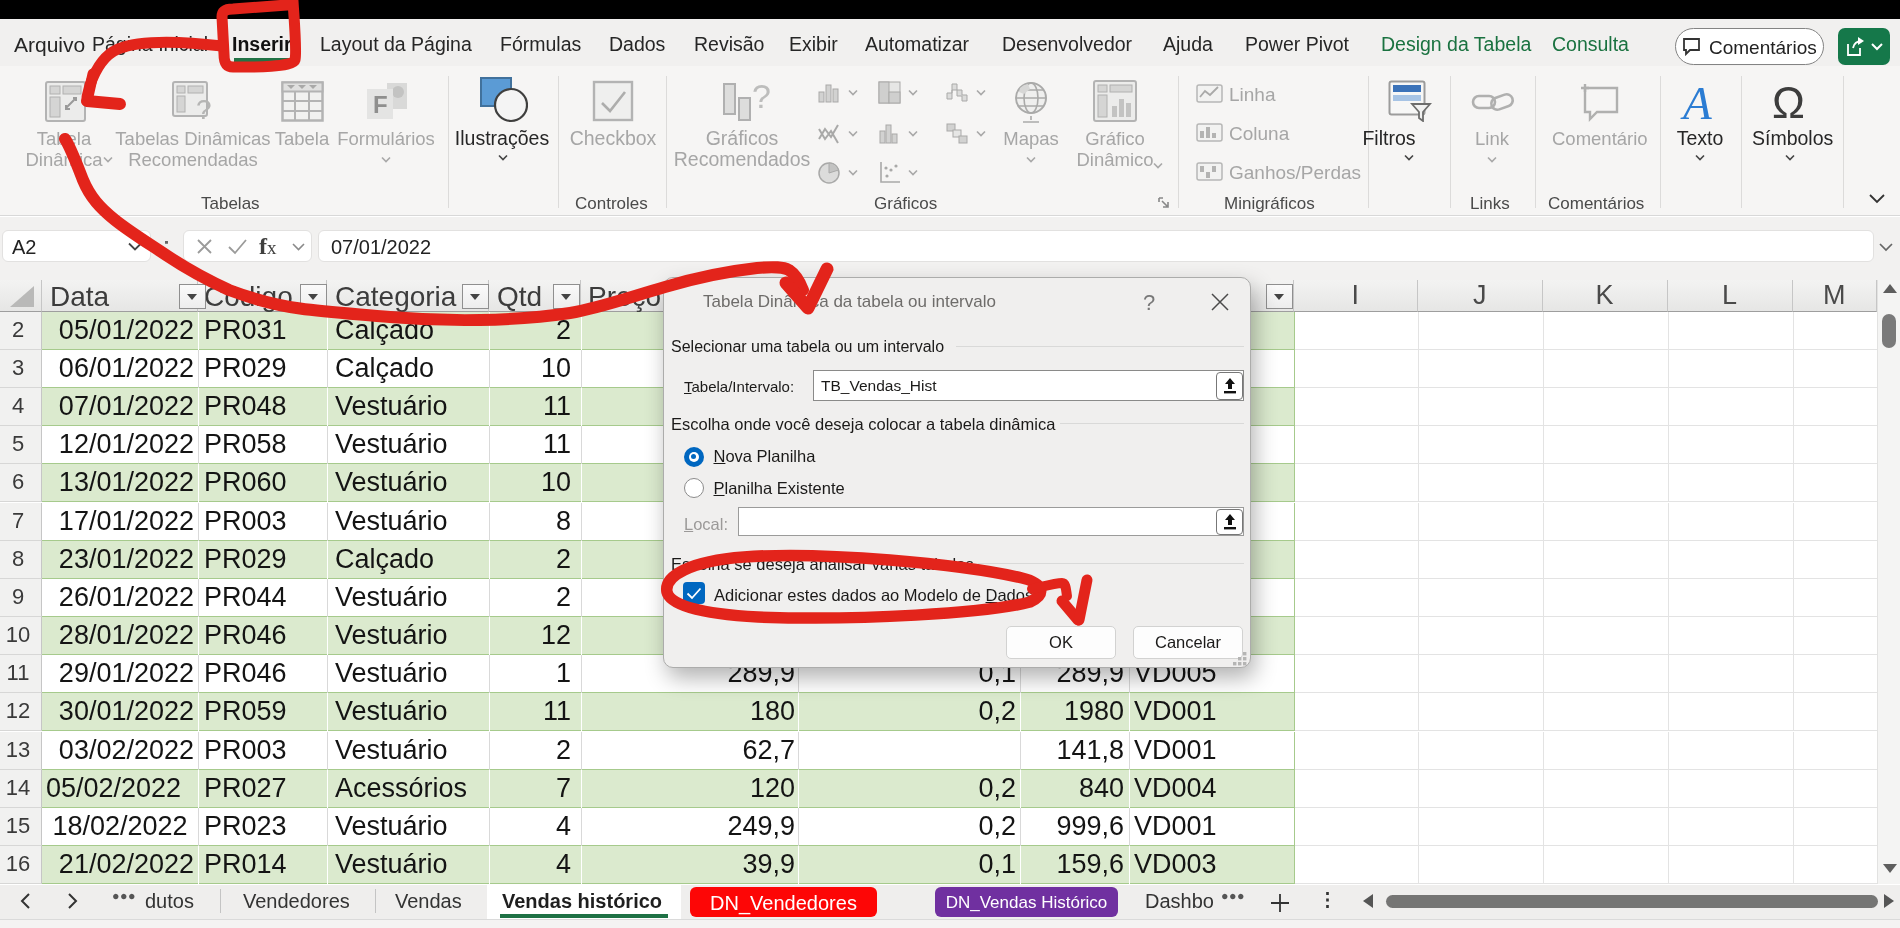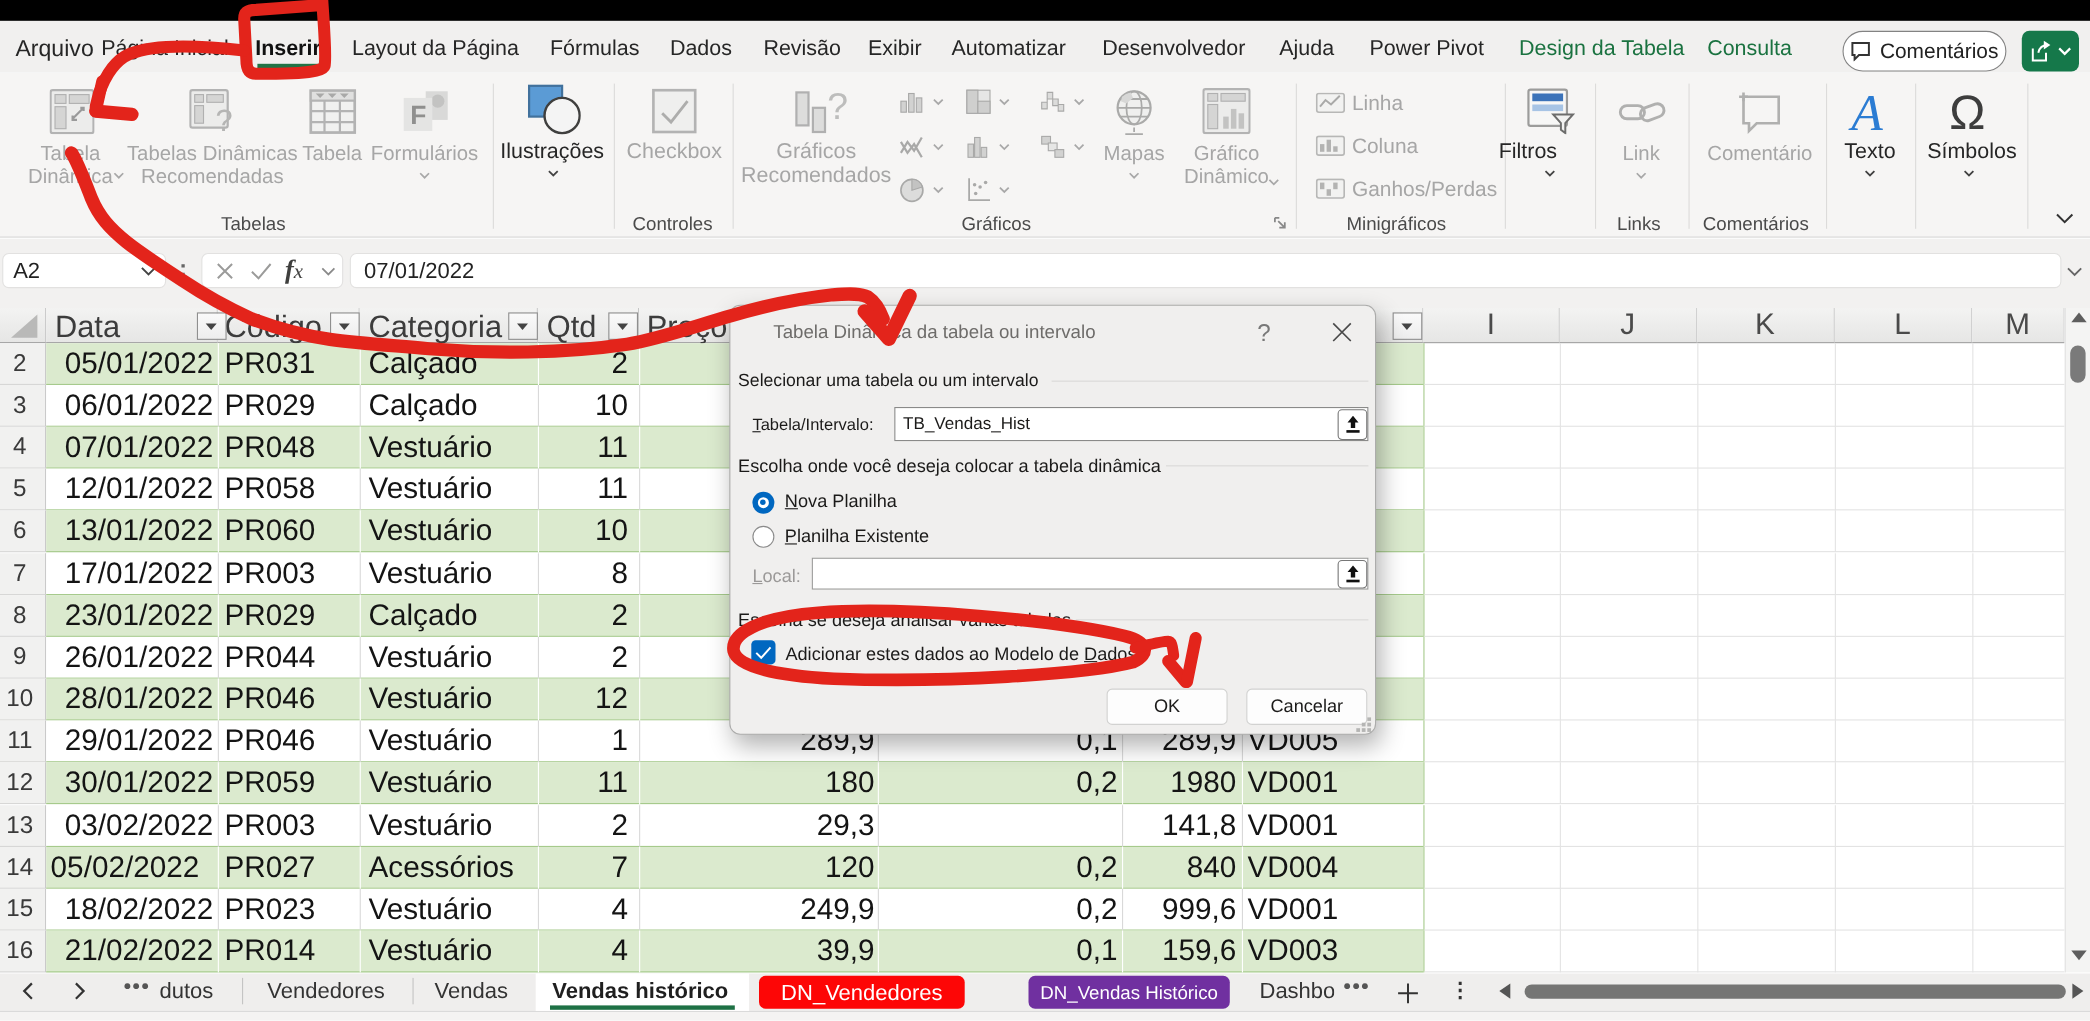--- a/index.html
+++ b/index.html
@@ -269,21 +269,21 @@
     <path d="M3 2.5 l6 6 6-6" fill="none" stroke="#444" stroke-width="1.8"></path>
   </svg>
 <div class="ab" style="left:163px;top:233px;font-size:21px;color:#666;font-weight:bold">:</div>
 <div class="ab" style="left:183px;top:230px;width:129px;height:32px;background:#fff;border:1px solid #e2e1e0;border-radius:6px"></div>
 <svg class="ab" style="left:196px;top:238px" width="17" height="17" viewBox="0 0 17 17">
     <path d="M2 2 l13 13 M15 2 L2 15" stroke="#9b9b9a" stroke-width="1.8"></path>
   </svg>
 <svg class="ab" style="left:227px;top:238px" width="21" height="17" viewBox="0 0 21 17">
     <path d="M2 9 l6 6 L19 2" fill="none" stroke="#9b9b9a" stroke-width="1.8"></path>
   </svg>
-<div class="ab" style="left:259px;top:233px;font-size:24px;font-style:italic;color:#3f3f3e;font-family:'Liberation Serif',serif"><b>f</b><span style="font-size:19px">x</span></div>
+<div class="ab" style="left:259px;top:233px;font-size:24px;color:#3f3f3e;font-family:'Liberation Serif',serif"><b>f</b><span style="font-size:19px">x</span></div>
 <svg class="ab" style="left:291px;top:242px" width="15" height="10" viewBox="0 0 15 10">
     <path d="M2 2 l5.5 5.5 L13 2" fill="none" stroke="#8a8a8a" stroke-width="1.6"></path>
   </svg>
 <div class="ab" style="left:318px;top:230px;width:1556px;height:32px;background:#fff;border:1px solid #e2e1e0;border-radius:6px"></div>
 <div class="ab" style="left:331px;top:236px;font-size:20px;color:#222">07/01/2022</div>
 <svg class="ab" style="left:1878px;top:242px" width="16" height="11" viewBox="0 0 16 11">
     <path d="M2 2 l6 6 6-6" fill="none" stroke="#666" stroke-width="1.7"></path>
   </svg>
 <div class="ab" style="left:0;top:280px;width:1877px;height:604.5px;background:#fff;overflow:hidden">
 <div class="ab" style="left:0;top:0;width:42px;height:31.6px;background:linear-gradient(#f3f3f2,#e6e6e5);border-right:1px solid #c6c6c6;border-bottom:1.6px solid #9e9e9e"></div>
@@ -593,21 +593,21 @@
 <div class="ab" style="left:1294.5px;top:0;width:582px;height:38.17px;border-bottom:1px solid #e3e3e3"></div>
 <div class="ab" style="left:1418px;top:0;width:1px;height:38.17px;background:#e3e3e3"></div>
 <div class="ab" style="left:1542.5px;top:0;width:1px;height:38.17px;background:#e3e3e3"></div>
 <div class="ab" style="left:1667.5px;top:0;width:1px;height:38.17px;background:#e3e3e3"></div>
 <div class="ab" style="left:1792.5px;top:0;width:1px;height:38.17px;background:#e3e3e3"></div>
 
 <div class="cell" style="left:46px;top:0;width:148px;text-align:right">03/02/2022</div>
 <div class="cell" style="left:204px;top:0;width:120px">PR003</div>
 <div class="cell" style="left:335px;top:0;width:150px">Vestuário</div>
 <div class="cell" style="left:489px;top:0;width:82px;text-align:right">2</div>
-<div class="cell" style="left:600px;top:0;width:195px;text-align:right">29,3</div>
+<div class="cell" style="left:600px;top:0;width:195px;text-align:right">62,7</div>
 <div class="cell" style="left:1024px;top:0;width:100px;text-align:right">141,8</div>
 <div class="cell" style="left:1134px;top:0;width:150px">VD001</div>
 </div>
 <div class="ab" style="left:0;top:489.6px;width:1877px;height:38.17px">
 <div class="ab" style="left:0;top:0;width:42px;height:38.17px;background:#f1f1f0;border-right:1px solid #c6c6c6;border-bottom:1px solid #d7d7d6"></div>
 <div class="num" style="top:5px">14</div>
 <div class="ab" style="left:42px;top:0;width:1251.5px;height:38.17px;background:#DBEACE;border-bottom:1px solid #A6CA8C"></div>
 <div class="ab" style="left:197.5px;top:0;width:1px;height:38.17px;background:#ffffff"></div>
 <div class="ab" style="left:327px;top:0;width:1px;height:38.17px;background:#ffffff"></div>
 <div class="ab" style="left:489px;top:0;width:1px;height:38.17px;background:#ffffff"></div>
@@ -642,21 +642,21 @@
 <div class="ab" style="left:798px;top:0;width:1px;height:38.17px;background:#D9D9D9"></div>
 <div class="ab" style="left:1020px;top:0;width:1px;height:38.17px;background:#D9D9D9"></div>
 <div class="ab" style="left:1128.5px;top:0;width:1px;height:38.17px;background:#D9D9D9"></div>
 <div class="ab" style="left:1293.5px;top:0;width:1px;height:38.17px;background:#A6CA8C"></div>
 <div class="ab" style="left:1294.5px;top:0;width:582px;height:38.17px;border-bottom:1px solid #e3e3e3"></div>
 <div class="ab" style="left:1418px;top:0;width:1px;height:38.17px;background:#e3e3e3"></div>
 <div class="ab" style="left:1542.5px;top:0;width:1px;height:38.17px;background:#e3e3e3"></div>
 <div class="ab" style="left:1667.5px;top:0;width:1px;height:38.17px;background:#e3e3e3"></div>
 <div class="ab" style="left:1792.5px;top:0;width:1px;height:38.17px;background:#e3e3e3"></div>
 
-<div class="cell" style="left:46px;top:0;width:148px;text-align:right">18/02/2022</div>
+<div class="cell" style="left:46px;top:0;width:148px;text-align:center">18/02/2022</div>
 <div class="cell" style="left:204px;top:0;width:120px">PR023</div>
 <div class="cell" style="left:335px;top:0;width:150px">Vestuário</div>
 <div class="cell" style="left:489px;top:0;width:82px;text-align:right">4</div>
 <div class="cell" style="left:600px;top:0;width:195px;text-align:right">249,9</div>
 <div class="cell" style="left:820px;top:0;width:196px;text-align:right">0,2</div>
 <div class="cell" style="left:1024px;top:0;width:100px;text-align:right">999,6</div>
 <div class="cell" style="left:1134px;top:0;width:150px">VD001</div>
 </div>
 <div class="ab" style="left:0;top:566.0px;width:1877px;height:31px">
 <div class="ab" style="left:0;top:0;width:42px;height:38.17px;background:#f1f1f0;border-right:1px solid #c6c6c6;border-bottom:1px solid #d7d7d6"></div>

